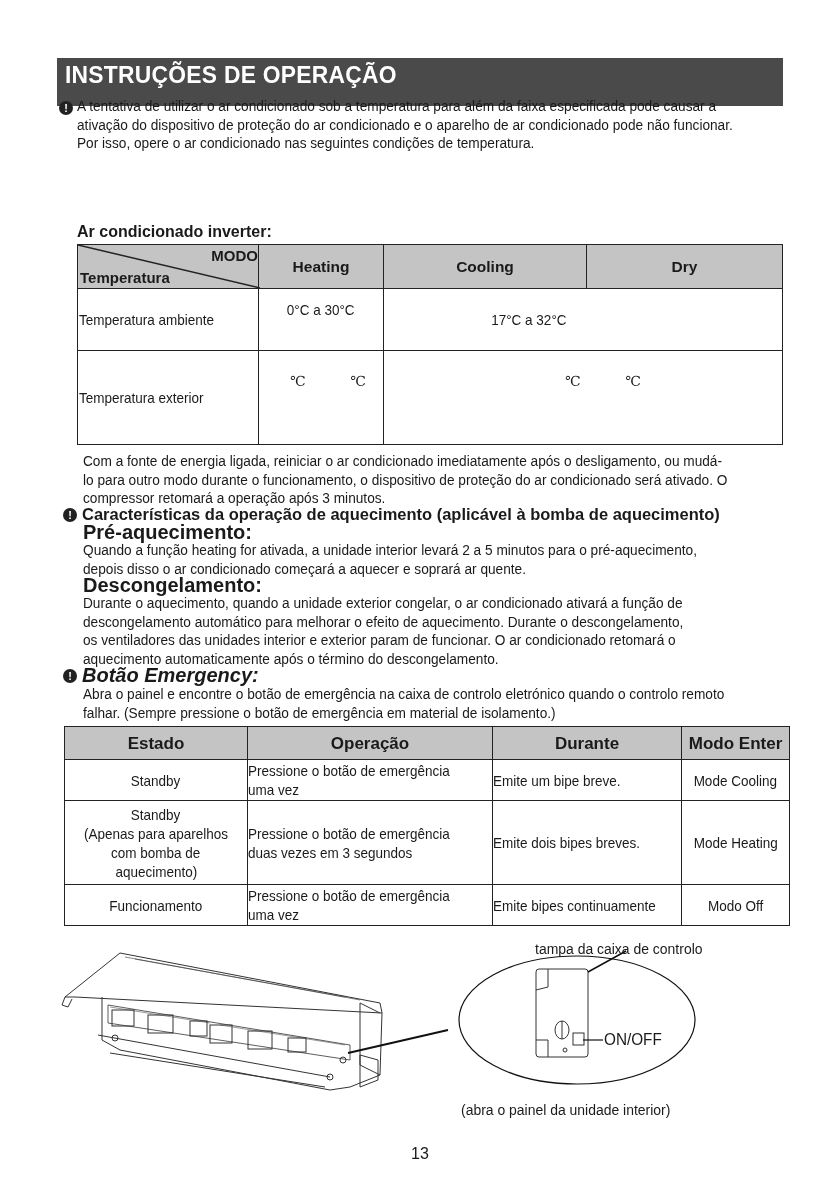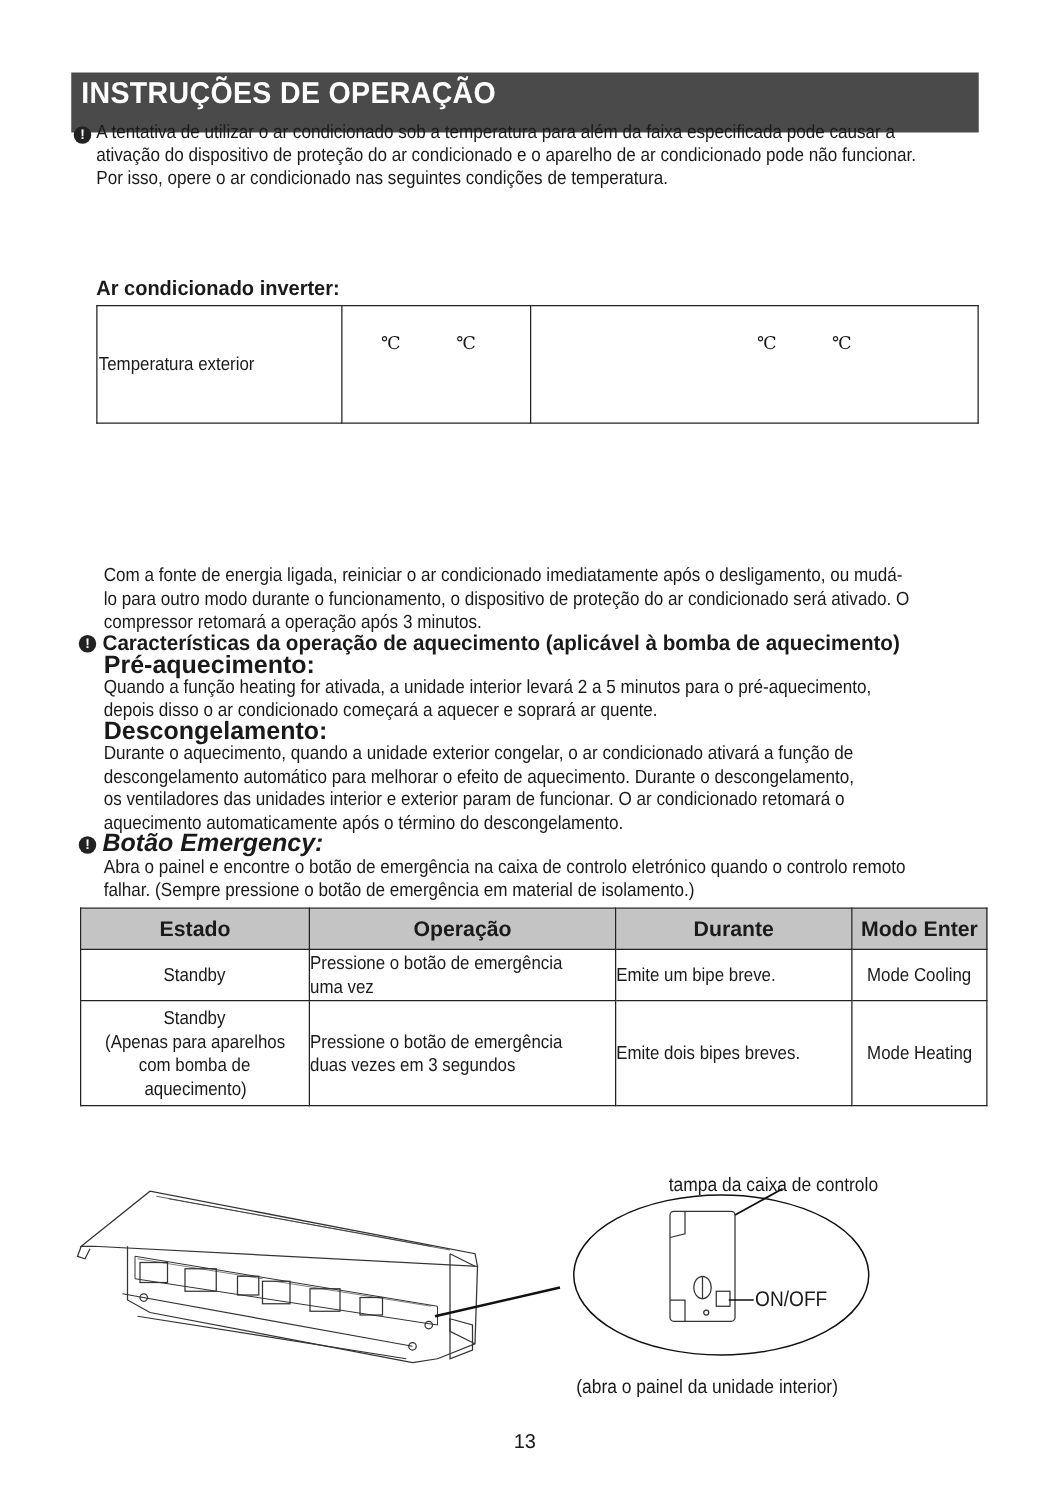--- a/index.html
+++ b/index.html
@@ -46,20 +46,37 @@
 <div class="abs warn-icon" style="left:59px; top:101px;">!</div>
 <div class="abs para" style="left:77px; top:97px;">
   <div>A tentativa de utilizar o ar condicionado sob a temperatura para além da faixa especificada pode causar a</div>
   <div>ativação do dispositivo de proteção do ar condicionado e o aparelho de ar condicionado pode não funcionar.</div>
   <div>Por isso, opere o ar condicionado nas seguintes condições de temperatura.</div>
 </div>
 
 <div class="abs bold-h" style="left:77px; top:222px; font-size:16.5px;">Ar condicionado inverter:</div>
 <table class="abs t1">
   <tbody>
+      <tr>
+    <th class="diag" style="width:180px;">
+      <svg width="182" height="43">
+            <line x1="0" y1="0" x2="182" y2="43" stroke="#222" stroke-width="1.5"></line>
+          </svg>
+      <span class="modo">MODO</span>
+      <span class="temp">Temperatura</span>
+    </th>
+    <th style="width:122px;">Heating</th>
+    <th style="width:200px;">Cooling</th>
+    <th>Dry</th>
+  </tr>
+  <tr class="r1">
+    <td style="padding-left:1px;"><span class="cond" style="transform-origin:left;">Temperatura ambiente</span></td>
+    <td style="text-align:center; vertical-align:top; padding-top:12px;"><span class="cond">0°C a 30°C</span></td>
+    <td colspan="2" style="text-align:center; padding-right:110px;"><span class="cond">17°C a 32°C</span></td>
+  </tr>
   <tr class="r2">
     <td style="padding-left:1px;margin-left:17px;"><span class="cond" style="transform-origin:left;">Temperatura exterior</span></td>
     <td style="vertical-align:top; padding-top:22px; font-family:'DejaVu Serif', serif; font-size:14px;">
       <span style="margin-left:30px;">℃</span>
       <span style="margin-left:40px;">℃</span>
     </td>
     <td colspan="2" style="vertical-align:top; padding-top:22px; font-family:'DejaVu Serif', serif; font-size:14px;">
       <span style="margin-left:180px;">℃</span>
       <span style="margin-left:40px;">℃</span>
     </td>
@@ -118,20 +135,29 @@
       <div class="sx" style="margin-top:-19px;">(Apenas para aparelhos</div><br>
       <div class="sx" style="margin-top:-19px;">com bomba de</div><br>
       <div class="sx" style="margin-top:-19px;">aquecimento)</div>
     </td>
     <td class="left">
       <div class="sx" style="transform-origin:left;">Pressione o botão de emergência</div><br>
       <div class="sx" style="transform-origin:left; margin-top:-19px;">duas vezes em 3 segundos</div>
     </td>
     <td class="left"><span class="sx" style="transform-origin:left;">Emite dois bipes breves.</span></td>
     <td><span class="sx">Mode Heating</span></td>
+  </tr>
+  <tr style="height:40px;">
+    <td><span class="sx">Funcionamento</span></td>
+    <td class="left">
+      <div class="sx" style="transform-origin:left;">Pressione o botão de emergência</div><br>
+      <div class="sx" style="transform-origin:left; margin-top:-19px;">uma vez</div>
+    </td>
+    <td class="left"><span class="sx" style="transform-origin:left;">Emite bipes continuamente</span></td>
+    <td><span class="sx">Modo Off</span></td>
   </tr>
 </tbody>
   </table>
 
 <svg class="abs" style="left:60px; top:935px;" width="400" height="165">
   <g fill="none" stroke="#333" stroke-width="1">
 
     <path d="M5,62 L60,18 L320,68 L322,78 L15,62 Z"></path>
     <path d="M5,62 L2,70 L8,72 L12,64"></path>
     <path d="M65,22 L300,65" stroke-width="0.6"></path>

